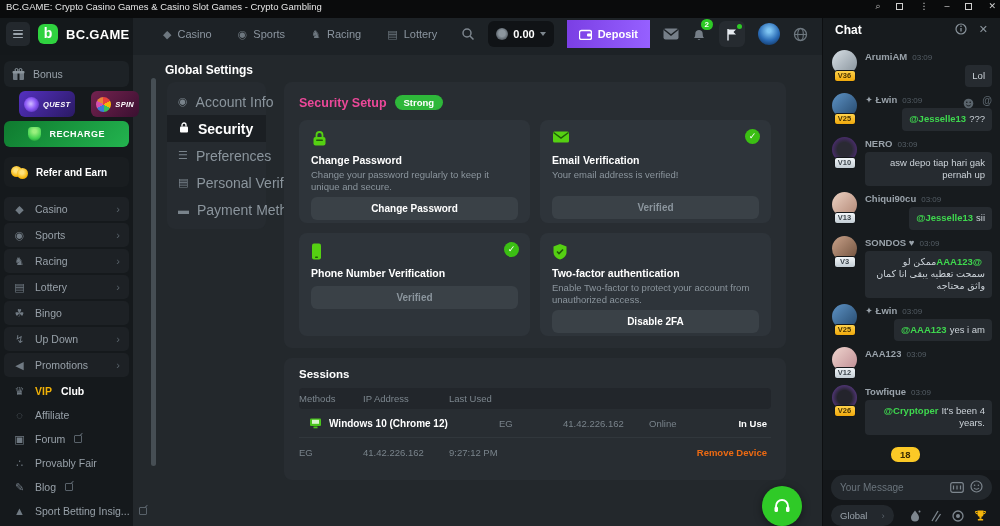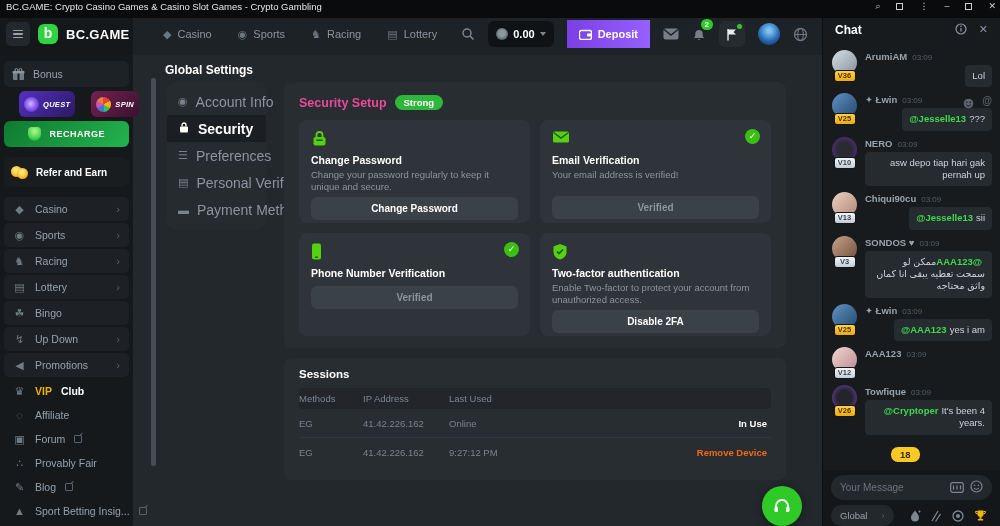--- a/index.html
+++ b/index.html
@@ -439,20 +439,28 @@
 
     <div class="panel sessions-panel">
       <div class="sess-title">Sessions</div>
       <div class="sess-head">
         <span class="c-loc">Methods</span>
         <span class="c-ip">IP Address</span>
         <span class="c-last">Last Used</span>
         <span class="c-act"></span>
       </div>
       <div class="sess-row">
+        <span class="c-dev">
+          <svg width="13" height="11" viewBox="0 0 13 11">
+              <rect x="1" y="0.5" width="11" height="7.5" rx="1" fill="#49c41c"></rect>
+              <rect x="3" y="1.8" width="7" height="4" fill="#d8f5cc"></rect>
+              <rect x="4.5" y="8.5" width="4" height="1.8" fill="#49c41c"></rect>
+            </svg>
+          <b>Windows 10 (Chrome 12)</b>
+        </span>
         <span class="c-loc">EG</span>
         <span class="c-ip">41.42.226.162</span>
         <span class="c-last">Online</span>
         <span class="c-act act" data-type="inuse">In Use</span>
       </div>
       <div class="sess-row">
         <span class="c-loc">EG</span>
         <span class="c-ip">41.42.226.162</span>
         <span class="c-last">9:27:12 PM</span>
         <span class="c-act act" data-type="remove">Remove Device</span>

